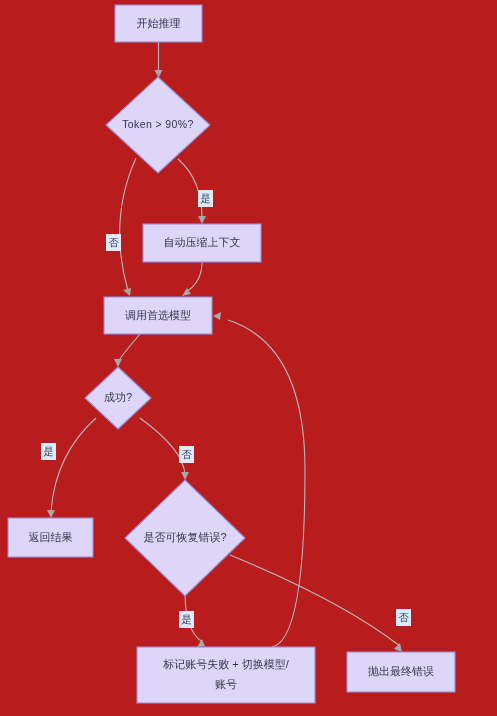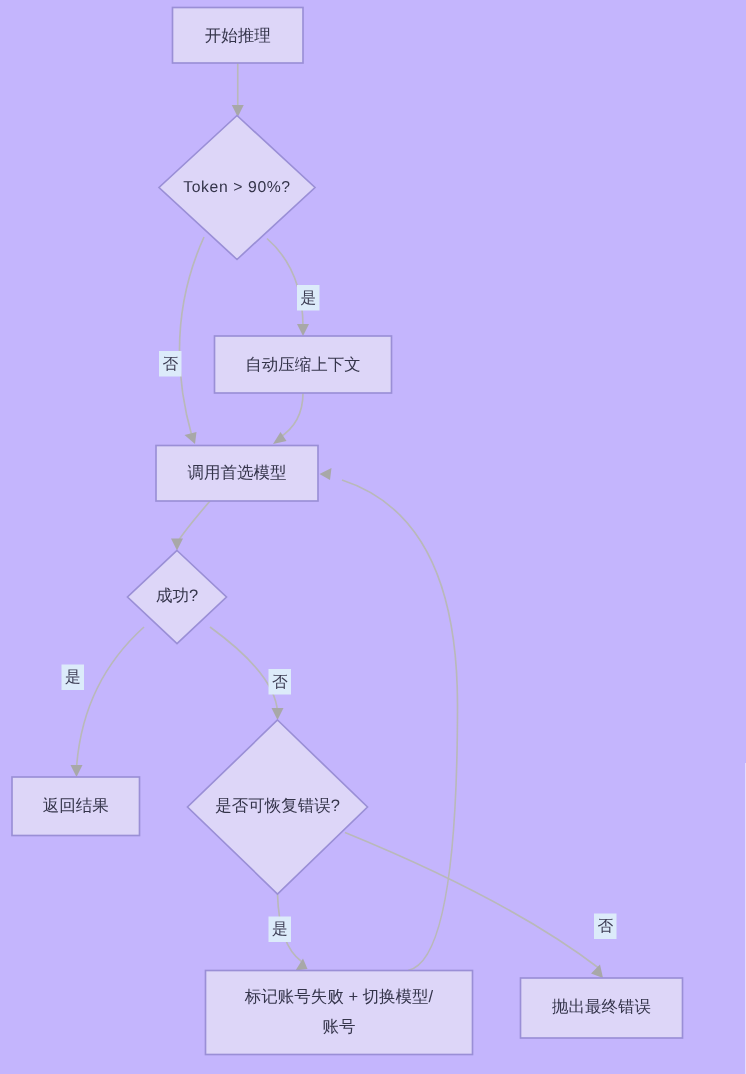--- a/index.html
+++ b/index.html
@@ -10,21 +10,21 @@
   body {
     width: 497px;
     height: 716px;
     overflow: hidden;
     font-family: "Liberation Sans", "DejaVu Sans", sans-serif;
   }
   #flowchart-root {
     position: relative;
     width: 497px;
     height: 716px;
-    background: #c4b5fd;
+    background: #b91c1c;
   }
   svg.diagram {
     display: block;
     width: 497px;
     height: 716px;
   }
   .edge-path {
     fill: none;
     stroke: #b9b9b9;
     stroke-width: 1.1;

